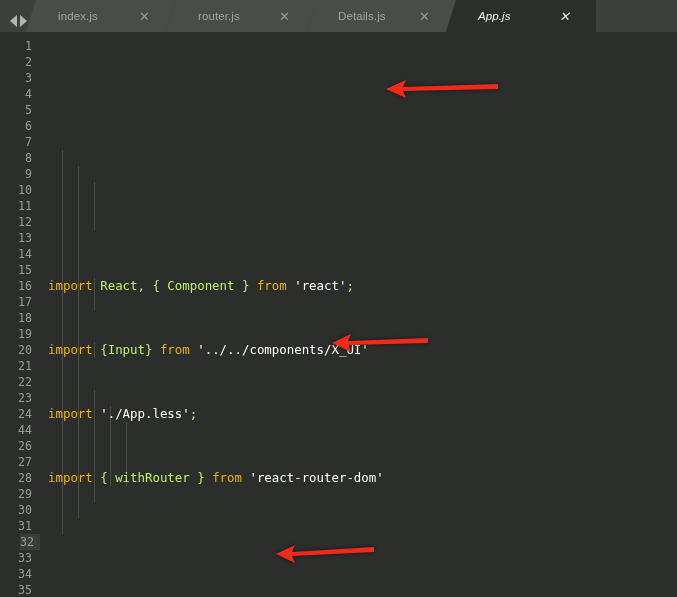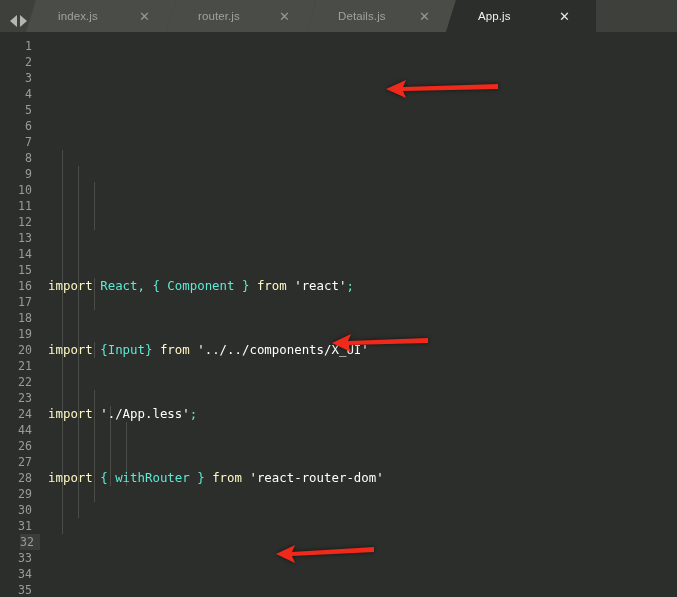--- a/index.html
+++ b/index.html
@@ -33,21 +33,21 @@
     font-family:"Liberation Sans",sans-serif;font-size:11.5px;
     cursor:pointer;
     margin-left:-10px;
   }
   .tab .skew{
     position:absolute;left:0;top:0;right:0;bottom:0;
     background:#4a4c48;
     clip-path:polygon(10px 0,100% 0,calc(100% - 10px) 100%,0 100%);
     z-index:0;
   }
-  .tab.active{color:#f2f3f1;z-index:5;}
+  .tab.active{color:#f2f3f1;z-index:5;font-style:italic;}
   .tab.active .skew{background:#2c2e2b;clip-path:polygon(10px 0,100% 0,100% 100%,0 100%);}
   .tab .tlabel{position:relative;z-index:2;margin-left:32px;letter-spacing:0.1px;white-space:nowrap;}
   .tab .tclose{
     position:relative;z-index:2;margin-left:auto;margin-right:26px;
     font-size:13px;color:#979995;line-height:1;
   }
   .tab.active .tclose{color:#e6e7e5;}
 
   
   .editor{
@@ -70,22 +70,22 @@
     white-space:pre;
   }
   .code .ln{height:16px;line-height:16px;padding-left:8px;position:relative;}
   .hl-gut{background:#3b3d38;margin-left:20px;}
   .code .ln span{position:relative;z-index:1;}
 
   
   .guide{position:absolute;width:1px;background:#4a4c47;z-index:0;}
 
   
-  .kw      {color:#fef9c3;} 
-  .plain   {color:#5eead4;}
+  .kw      {color:#eab308;} 
+  .plain   {color:#bef264;}
   .str     {color:#ffffff;}
 
   
   .arrow{position:absolute;z-index:20;filter:drop-shadow(0 0 2px rgba(0,0,0,.55));}
 </style>
 </head>
 <body>
 
 <div id="app">
 

